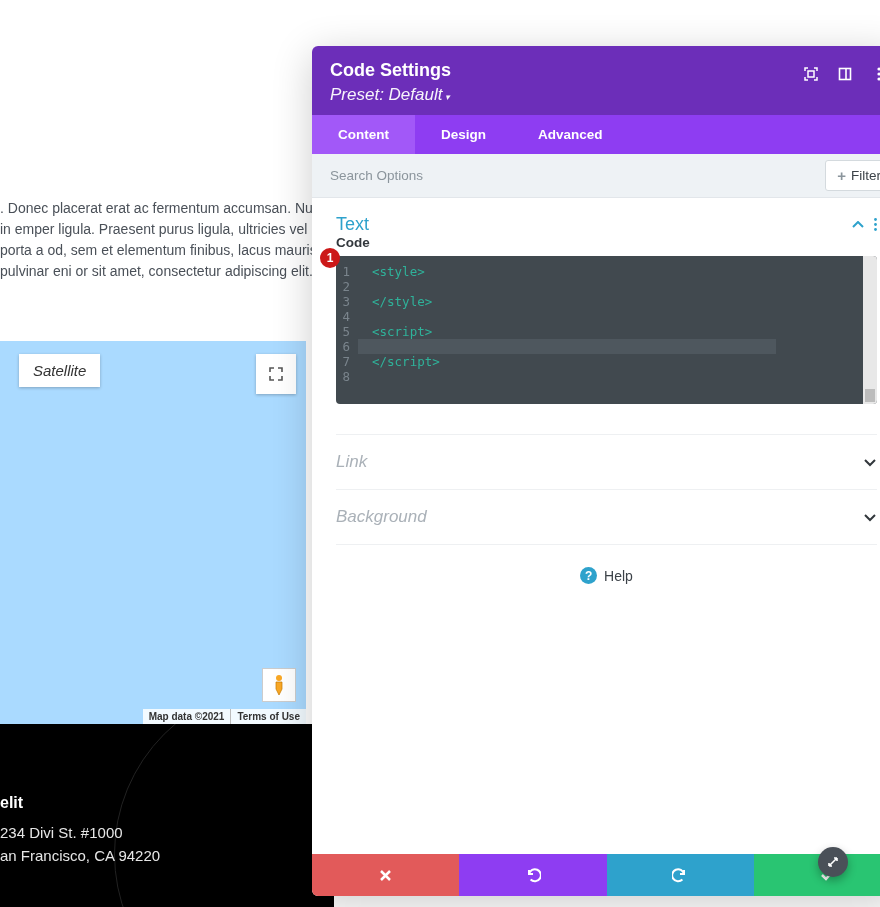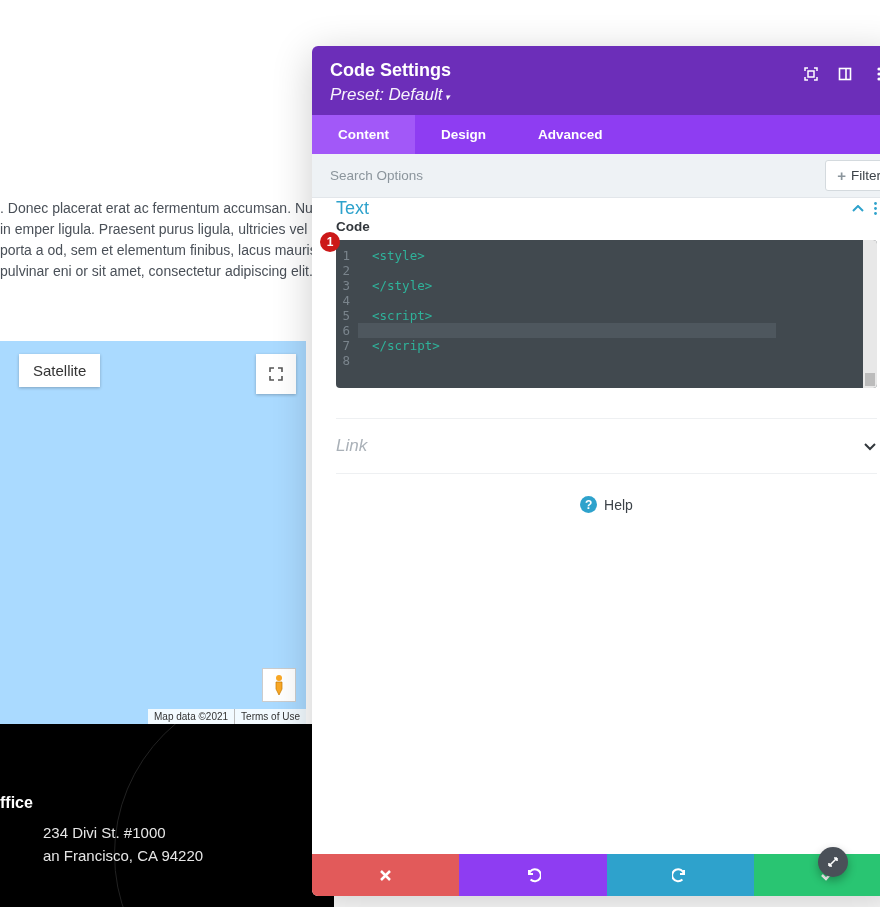--- a/index.html
+++ b/index.html
@@ -2,49 +2,49 @@
 <html><head>
 <meta charset="utf-8">
 <style>
 * { box-sizing: border-box; margin: 0; padding: 0; }
 body { font-family: -apple-system, BlinkMacSystemFont, "Segoe UI", Helvetica, Arial, sans-serif; width: 880px; height: 907px; background: #ffffff; position: relative; overflow: hidden; }
 
 
 .bg-content { position: absolute; left: 0; top: 0; width: 880px; height: 907px; }
 .bg-text { position: absolute; left: 0; top: 198px; width: 335px; font-size: 14px; line-height: 1.5; color: #4a5058; }
 .bg-map { position: absolute; left: 0; top: 341px; width: 306px; height: 383px; background: #aadaff; }
-.map-satellite { position: absolute; top: 13px; left: 19px; background: #fff; padding: 8px 14px; font-size: 15px; color: #333; box-shadow: 0 1px 3px rgba(0,0,0,.25); }
+.map-satellite { position: absolute; top: 13px; left: 19px; background: #fff; padding: 8px 14px; font-size: 15px; color: #333; box-shadow: 0 1px 3px rgba(0,0,0,.25); font-style: italic; }
 .map-fullscreen { position: absolute; top: 13px; right: 10px; width: 40px; height: 40px; background: #fff; box-shadow: 0 1px 3px rgba(0,0,0,.25); display: flex; align-items: center; justify-content: center; }
 .map-pegman { position: absolute; bottom: 22px; right: 10px; width: 34px; height: 34px; background: #fff; border: 1px solid #ccc; display: flex; align-items: center; justify-content: center; font-size: 22px; }
 .map-attr { position: absolute; bottom: 0; right: 0; display: flex; background: rgba(255,255,255,.85); font-size: 10px; color: #333; }
-.map-attr span { padding: 2px 6px; border-left: 1px solid #bbb; }
+.map-attr span { padding: 2px 6px; border-left: 1px solid #bbb; font-weight: bold; }
 .map-attr span:first-child { border-left: none; }
 .bg-footer { position: absolute; left: 0; top: 724px; width: 334px; height: 183px; background: #000; color: #fff; overflow: hidden; }
 .footer-circle { position: absolute; right: -120px; top: -40px; width: 340px; height: 340px; border: 1px solid #222; border-radius: 50%; }
 .footer-content { position: absolute; left: 0; top: 70px; }
 .footer-title { font-size: 16px; font-weight: 700; margin-bottom: 12px; }
-.footer-line { font-size: 15px; color: #e6e6e6; margin-bottom: 6px; margin-left: 43px; }
+.footer-line { font-size: 15px; color: #e6e6e6; margin-bottom: 6px; }
 
 
 .panel { position: absolute; left: 312px; top: 46px; width: 589px; height: 850px; background: #fff; border-radius: 6px; box-shadow: 0 8px 40px rgba(0,0,0,.2); overflow: hidden; display: flex; flex-direction: column; }
 .panel-header { background: #6c2eb9; color: #fff; padding: 14px 18px 10px; position: relative; }
 .panel-title { font-size: 18px; font-weight: 600; margin-bottom: 4px; }
 .panel-preset { font-size: 17px; opacity: .95; font-style: italic; }
 .panel-preset::after { content: " ▾"; font-size: 9px; }
 .header-icons { position: absolute; right: 14px; top: 20px; display: flex; gap: 18px; align-items: center; }
 .hdr-icon { width: 16px; height: 16px; display: flex; align-items: center; justify-content: center; cursor: pointer; }
 .panel-tabs { background: #8e3df2; display: flex; }
 .tab { padding: 12px 26px; font-size: 13.5px; font-weight: 600; color: #fff; cursor: pointer; }
 .tab.active { background: #a258f8; }
 .search-row { display: flex; align-items: center; background: #eef2f5; border-bottom: 1px solid #e2e6ea; }
 .search-input { flex: 1; padding: 13px 18px; font-size: 13.5px; color: #8b959c; cursor: text; }
 .filter-btn { display: flex; align-items: center; gap: 5px; padding: 6px 11px; margin: 6px 8px; font-size: 13.5px; color: #3c4248; background: #fff; border: 1px solid #d4dade; border-radius: 3px; cursor: pointer; }
 
 .panel-body { flex: 1; overflow: auto; padding: 0 24px; }
-.section-open { }
+.section-open { padding-top: 16px; }
 .section-hdr { display: flex; align-items: center; justify-content: space-between; }
 .section-title-open { font-size: 18px; font-weight: 500; color: #2ea2cc; }
 .section-icons { display: flex; align-items: center; gap: 10px; color: #2ea2cc; }
 .field-label { font-size: 13.5px; font-weight: 700; color: #32373c; margin-bottom: 6px; }
 
 .code-wrap { position: relative; }
 .badge { position: absolute; left: -16px; top: -8px; width: 20px; height: 20px; background: #cc1818; color: #fff; font-size: 12px; font-weight: 700; border-radius: 50%; display: flex; align-items: center; justify-content: center; z-index: 3; }
 .code-editor { background: #41494f; border-radius: 4px; font-family: Consolas, Monaco, monospace; font-size: 12.5px; position: relative; height: 148px; overflow: hidden; }
 .code-scroll { position: absolute; right: 0; top: 0; bottom: 0; width: 14px; background: #e8e8e8; }
 .code-scroll::before { content:""; position:absolute; left:2px; right:2px; bottom:2px; height:13px; background:#bcbcbc; }
@@ -92,21 +92,21 @@
     </div>
     <div class="map-attr">
       <span>Map data ©2021</span>
       <span>Terms of Use</span>
     </div>
   </div>
 
   <div class="bg-footer">
     <div class="footer-circle"></div>
     <div class="footer-content">
-      <div class="footer-title">ffice</div>
+      <div class="footer-title">elit</div>
       <div class="footer-line">234 Divi St. #1000</div>
       <div class="footer-line">an Francisco, CA 94220</div>
     </div>
   </div>
 </div>
 
 <div class="panel">
   <div class="panel-header">
     <div class="panel-title">Code Settings</div>
     <div class="panel-preset">Preset: Default</div>
@@ -205,20 +205,26 @@
       </div>
     </div>
 
     <div class="accordion" style="margin-top:30px">
       <div class="acc-item">
         <span class="acc-title">Link</span>
         <svg class="chev" width="14" height="9" viewBox="0 0 14 9" fill="none" stroke="#32373c" stroke-width="2">
             <path d="M2 2l5 5 5-5"></path>
           </svg>
       </div>
+      <div class="acc-item">
+        <span class="acc-title">Background</span>
+        <svg class="chev" width="14" height="9" viewBox="0 0 14 9" fill="none" stroke="#32373c" stroke-width="2">
+            <path d="M2 2l5 5 5-5"></path>
+          </svg>
+      </div>
     </div>
 
     <div class="help-row">
       <span class="help-q">?</span>
       <span>Help</span>
     </div>
   </div>
 
   <div class="panel-footer">
     <div class="ftr-btn ftr-cancel">

